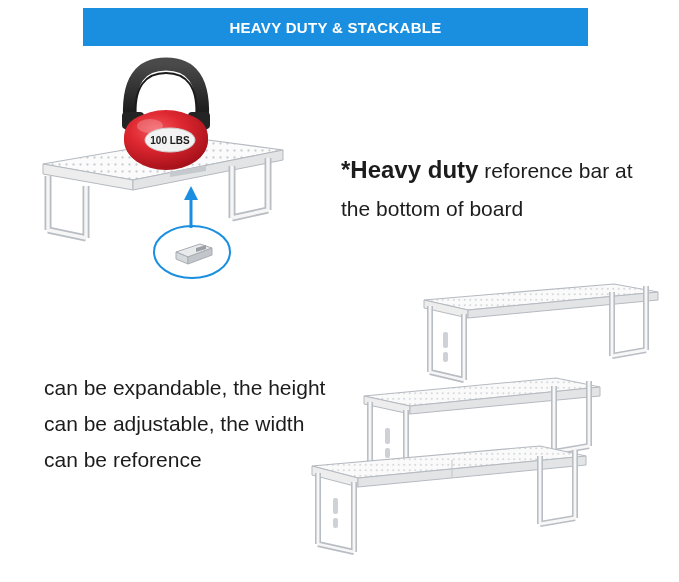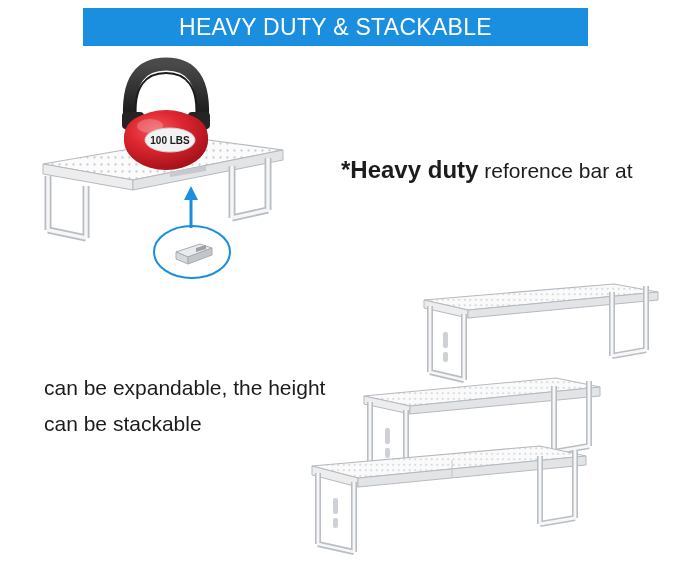--- a/index.html
+++ b/index.html
@@ -22,22 +22,22 @@
     top: 8px;
     width: 505px;
     height: 38px;
     background: #1a8fe0;
     display: flex;
     align-items: center;
     justify-content: center;
   }
   .header-banner .title {
     color: #ffffff;
-    font-size: 23px;
-    font-weight: normal;
+    font-size: 15px;
+    font-weight: bold;
     letter-spacing: 0.3px;
   }
 
   
   .callout {
     position: absolute;
     color: #1c1c1c;
   }
   .callout .strong {
     font-size: 24px;
@@ -185,18 +185,20 @@
 
       <line x1="452" y1="460" x2="452" y2="478" stroke="#c3c7cb" stroke-width="1"></line>
     </g>
   </g>
 </svg>
 
 <div class="callout" id="heavy-duty-text">
   <div class="line">
     <span class="strong">*Heavy duty</span><span class="normal"> reforence bar at</span>
   </div>
+  <div class="line normal">the bottom of board</div>
 </div>
 
 <div class="callout" id="stackable-text">
   <div class="line normal">can be expandable, the height</div>
-  <div class="line normal">can be stackable</div>
+  <div class="line normal">can be adjustable, the width</div>
+  <div class="line normal">can be reforence</div>
 </div>
 
 </body></html>

